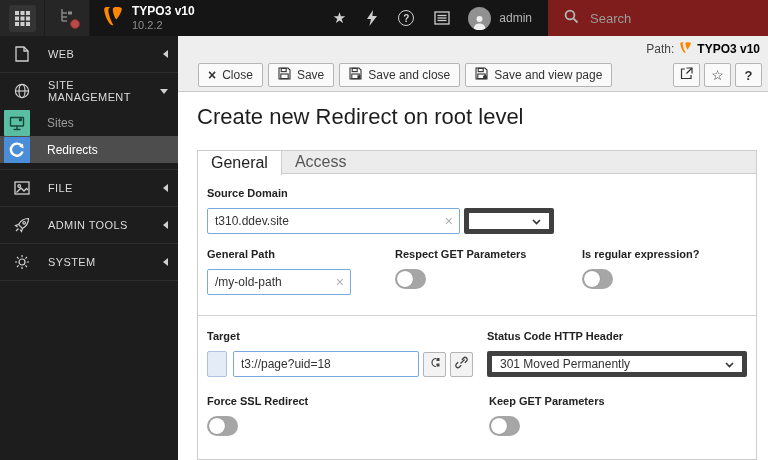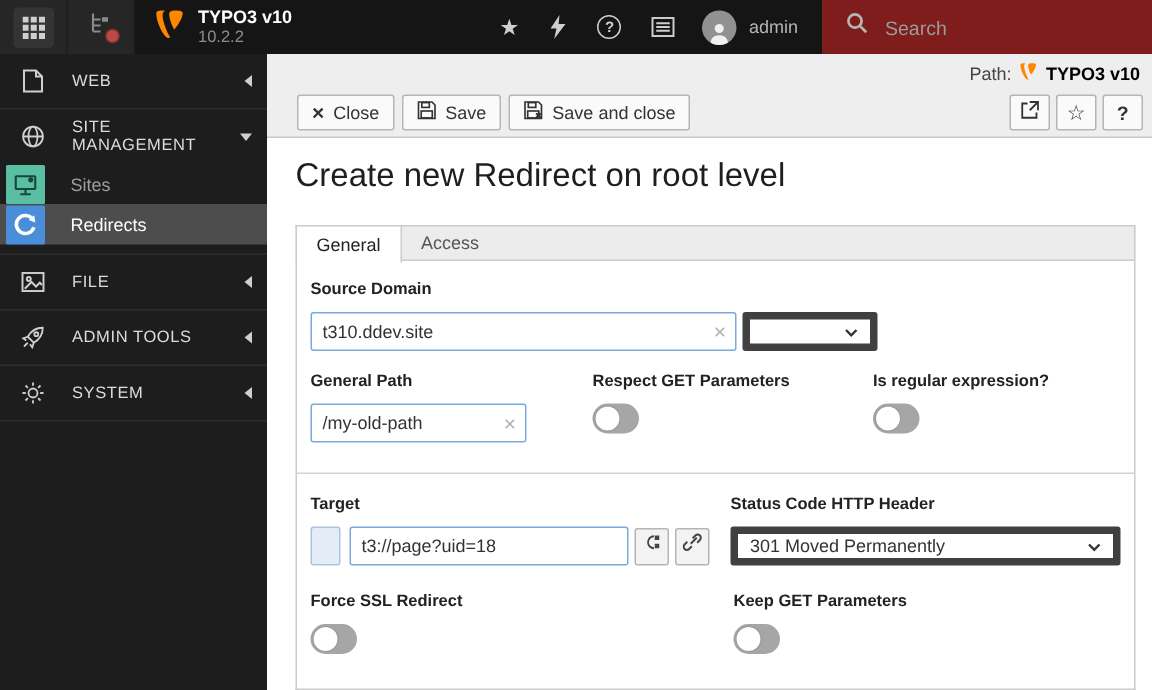--- a/index.html
+++ b/index.html
@@ -62,21 +62,21 @@
   .x-glyph { font-size:14px; font-weight:bold; line-height:1; }
   .star-o { font-size:14px; line-height:1; }
   .q-glyph { font-size:13px; font-weight:bold; }
 
   
   .modbody { flex:1; padding:8px 0 0 19px; }
   .page-title { font-size:22px; font-weight:500; color:#1e1e1e; margin-top:4px; }
   .inner { width:560px; }
 
   .tabstrip { display:flex; background:#ececec; border:1px solid #ccc; height:24px; margin-top:20px; position:relative; }
-  .tab { padding:0 13px; font-size:12px; color:#555; display:flex; align-items:center; cursor:pointer; }
+  .tab { padding:0 13px; font-size:16px; color:#555; display:flex; align-items:center; cursor:pointer; }
   .tab.active { background:#fff; border:1px solid #ccc; border-bottom:none; color:#222; height:25px; margin:-1px 0 0 -1px; position:relative; z-index:2; }
 
   .panel { border:1px solid #ccc; border-top:none; background:#fff; height:286px; padding:13px 9px 0 9px; overflow:hidden; }
 
   .flabel { font-size:11px; font-weight:bold; color:#222; margin-bottom:9px; }
   .frow { display:flex; gap:4px; }
   .field { position:relative; }
   .tinput { height:26px; border:1px solid #79a9dd; border-radius:2px; font-size:12px; color:#333; padding:0 22px 0 7px; width:100%; outline:none; font-family:"Liberation Sans", sans-serif; background:#fff; }
   .clear-x { position:absolute; right:7px; top:50%; transform:translateY(-50%); color:#b0b0b0; font-size:14px; line-height:1; cursor:pointer; }
   .tselect { height:26px; border:5px solid #404040; border-radius:2px; background:#fff; display:flex; align-items:center; padding:0 24px 0 8px; font-size:12px; color:#333; position:relative; cursor:pointer; }
@@ -332,20 +332,33 @@
                   <g stroke="#333" stroke-width="1.1" fill="none">
                 <path d="M1 1 h9 l2 2 v9 H1 Z"></path>
                     <rect x="3.2" y="1.4" width="5" height="3.2"></rect>
                     <rect x="2.8" y="7" width="7.4" height="4.6"></rect>
                 <path d="M8.5 8.5 l3 3 M11.5 8.5 l-3 3" stroke-width="1.5"></path>
               </g>
                 </svg>
             </span>
             <span>Save and close</span>
           </button>
+          <button class="btn">
+            <span>
+              <svg width="13" height="13" viewBox="0 0 13 13">
+                  <g stroke="#333" stroke-width="1.1" fill="none">
+                <path d="M1 1 h9 l2 2 v9 H1 Z"></path>
+                    <rect x="3.2" y="1.4" width="5" height="3.2"></rect>
+                    <rect x="2.8" y="7" width="7.4" height="4.6"></rect>
+                <circle cx="10" cy="10" r="2" fill="#333" stroke="none"></circle>
+              </g>
+                </svg>
+            </span>
+            <span>Save and view page</span>
+          </button>
           <span class="dh-right">
             <button class="btn btn-sq">
               <span>
                 <svg width="13" height="13" viewBox="0 0 13 13">
                     <g stroke="#333" stroke-width="1.2" fill="none">
                   <path d="M5 2 H1.5 V11.5 H11 V8"></path>
                       <path d="M6.5 1 H12 V6.5"></path>
                       <path d="M12 1 L6.5 6.5"></path>
                 </g>
                   </svg>
@@ -367,21 +380,21 @@
         <div class="inner">
           <div class="tabstrip">
             <div class="tab active">General</div>
             <div class="tab">Access</div>
           </div>
 
           <div class="panel">
 
             <div class="flabel">Source Domain</div>
             <div class="frow">
-              <span class="field" style="width:284px">
+              <span class="field" style="width:253px">
                 <input class="tinput" type="text" value="t310.ddev.site" style="">
                 <span class="clear-x">×</span>
               </span>
               <span class="tselect" style="width:90px">
                 <span></span>
                 <span class="chev">
                   <svg width="9" height="6" viewBox="0 0 9 6">
                       <polyline points="1,1 4.5,4.5 8,1" stroke="#333" stroke-width="1.6" fill="none"></polyline>
                     </svg>
                 </span>

